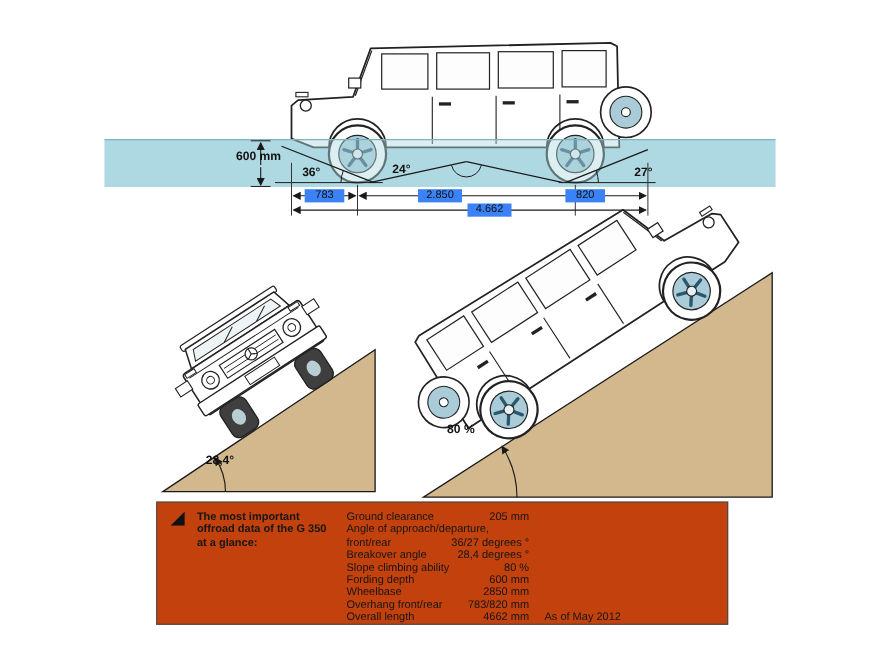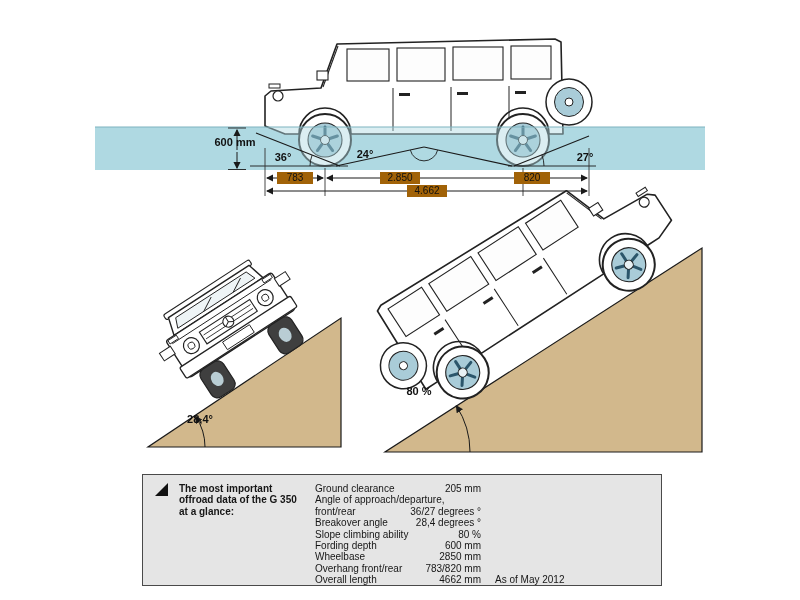--- a/index.html
+++ b/index.html
@@ -1,22 +1,22 @@
 <!DOCTYPE html>
 <html><head>
 <meta charset="utf-8">
 <style>
   *{margin:0;padding:0;box-sizing:border-box}
   html,body{width:800px;height:600px;background:#fff;overflow:hidden}
   .stage{position:relative;width:800px;height:504px;font-family:Liberation Sans, sans-serif;color:#161616}
   .art{position:absolute;left:0;top:0}
   .lbl{position:absolute;font-size:10px;line-height:12px;text-align:center;color:#111}
   .lbl.bold{font-weight:bold;font-size:11px}
-  .lbl.dim{background:#a16207;font-size:10px}
-  .panel{position:absolute;left:142px;top:474px;width:520px;height:112px;background:#e5e5e5;border:1px solid #4a4a4a;font-size:10px;line-height:11.4px}
+  .lbl.dim{background:#3b82f6;font-size:10px}
+  .panel{position:absolute;left:142px;top:456px;width:520px;height:112px;background:#c2410c;border:1px solid #4a4a4a;font-size:10px;line-height:11.4px}
   .flag{position:absolute;left:12px;top:8px}
   .intro{position:absolute;left:36px;top:8px;font-weight:bold;white-space:nowrap}
   .rows{position:absolute;left:172px;top:8px;width:166px}
   .row{display:flex;justify-content:space-between}
   .rv{white-space:nowrap}
   .asof{position:absolute;left:352px;top:99px;white-space:nowrap}
 </style>
 </head>
 <body>
 
@@ -143,21 +143,21 @@
   </svg>
 
   <div class="lbl bold" style="left:203px;top:136px;width:64px">600 mm</div>
   <div class="lbl bold" style="left:268px;top:151px;width:30px">36°</div>
   <div class="lbl bold" style="left:350px;top:148px;width:30px">24°</div>
   <div class="lbl bold" style="left:570px;top:151px;width:30px">27°</div>
 
   <div class="lbl dim" style="left:277px;top:172px;width:36px">783</div>
   <div class="lbl dim" style="left:380px;top:172px;width:40px">2.850</div>
   <div class="lbl dim" style="left:514px;top:172px;width:36px">820</div>
-  <div class="lbl dim" style="left:407px;top:185px;width:40px">4.662</div>
+  <div class="lbl dim" style="left:425px;top:185px;width:40px">4.662</div>
 
   <div class="lbl bold" style="left:176px;top:413px;width:48px">28,4°</div>
   <div class="lbl bold" style="left:396px;top:385px;width:46px">80 %</div>
 
   <div class="panel">
     <svg class="flag" width="13" height="13">
       <path d="M13,0 L13,13 L0,13 Z" fill="#111"></path>
     </svg>
     <div class="intro">
       <div>The most important</div>

